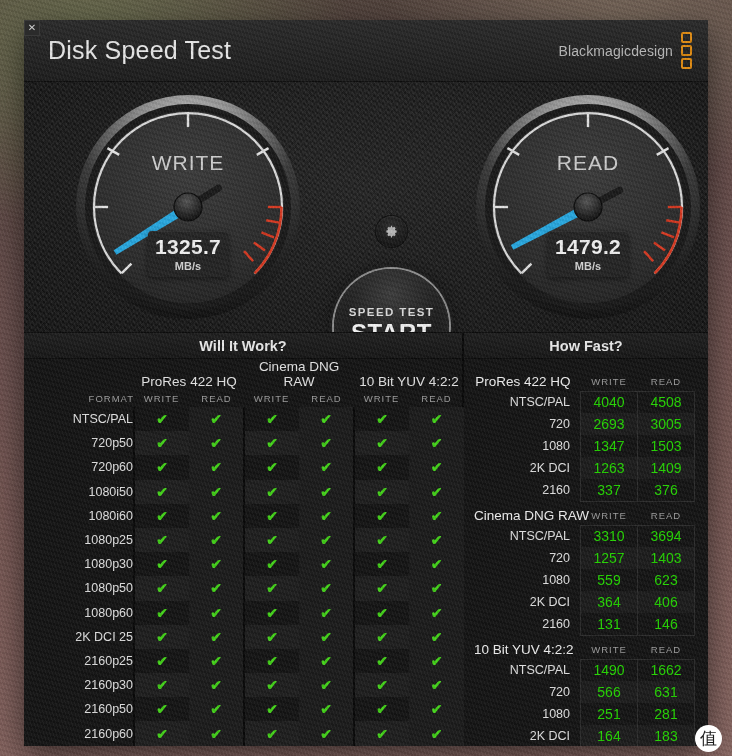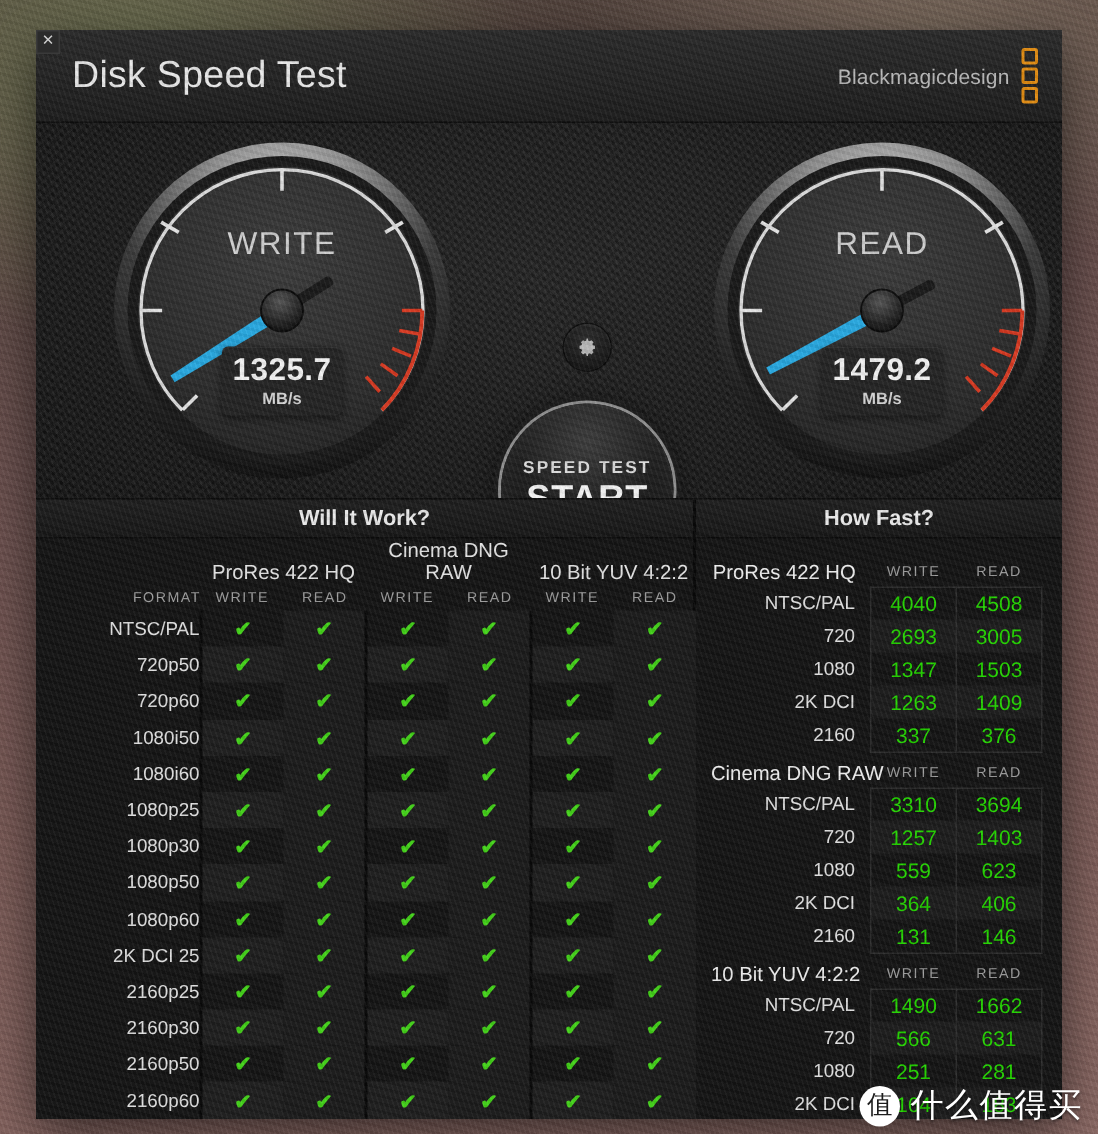--- a/index.html
+++ b/index.html
@@ -637,15 +637,14 @@
         </div>
       </div>
 
     </div>
   </div>
 
   <div id="close-btn">✕</div>
 
   <div id="watermark">
     <span id="wm-logo">值</span>
-    <span id="wm-text">什么值得买</span>
   </div>
 </div>
 
 </body></html>

